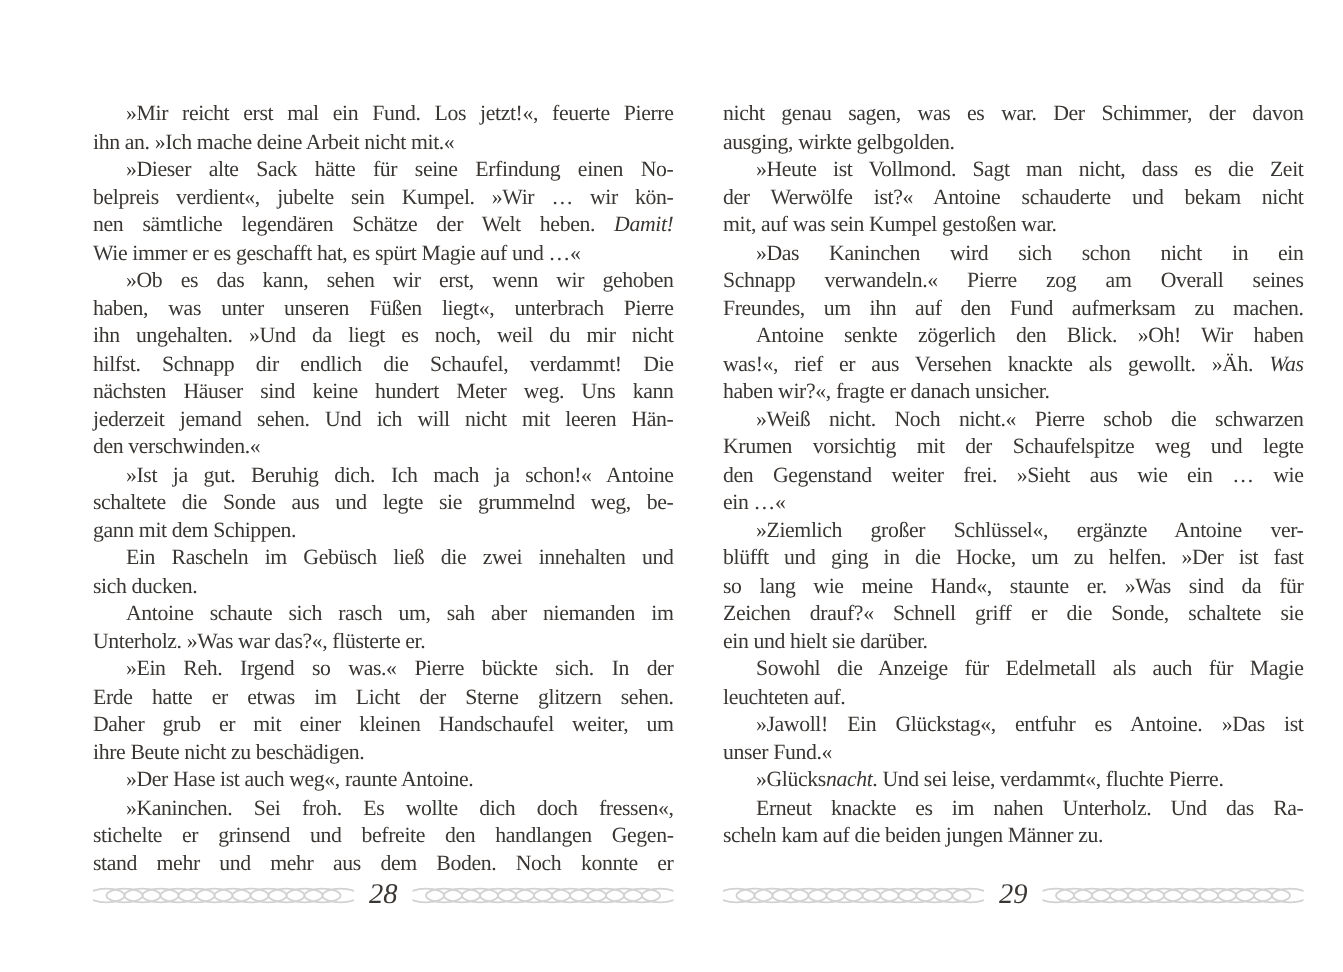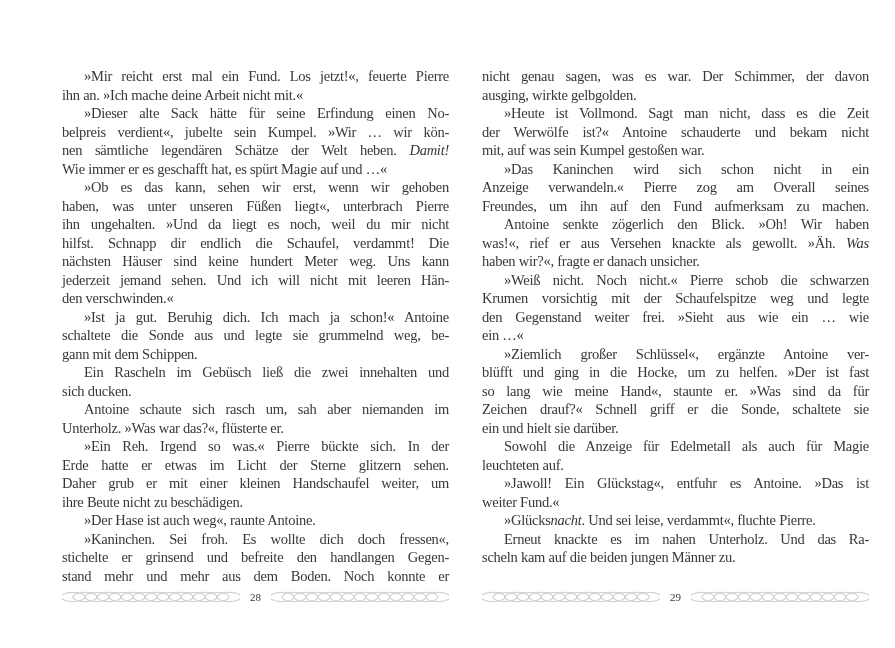--- a/index.html
+++ b/index.html
@@ -32,24 +32,25 @@
   .line.rag{text-align-last:left;}
   .para .line:first-child{text-indent:22px;}
   .para.flush .line:first-child{text-indent:0;}
   .page-footer{
     position:absolute;top:577px;left:0;right:0;
     display:flex;align-items:center;gap:9px;
   }
   .braid{flex:1 1 0;display:block;}
   .braid ellipse{fill:none;stroke:var(--ornament);stroke-width:1.2;}
   .page-number{
-    font-size:11px;
+    font-size:19px;
     line-height:16px;
     color:var(--text);
     padding:0 1px;
+    font-style:italic;
   }
   i{font-style:italic;}
 </style>
 </head>
 <body>
 
 <section class="page page--left">
   <div class="page-text">
       <div class="para">
         <div class="line"><span>»Mir reicht erst mal ein Fund. Los jetzt!«, feuerte Pierre</span></div>
@@ -141,21 +142,21 @@
         <div class="line"><span>nicht genau sagen, was es war. Der Schimmer, der davon</span></div>
         <div class="line rag"><span>ausging, wirkte gelbgolden.</span></div>
       </div>
       <div class="para">
         <div class="line"><span>»Heute ist Vollmond. Sagt man nicht, dass es die Zeit</span></div>
         <div class="line"><span>der Werwölfe ist?« Antoine schauderte und bekam nicht</span></div>
         <div class="line rag"><span>mit, auf was sein Kumpel gestoßen war.</span></div>
       </div>
       <div class="para">
         <div class="line"><span>»Das Kaninchen wird sich schon nicht in ein</span></div>
-        <div class="line"><span>Anzeige verwandeln.« Pierre zog am Overall seines</span></div>
+        <div class="line"><span>Schnapp verwandeln.« Pierre zog am Overall seines</span></div>
         <div class="line"><span>Freundes, um ihn auf den Fund aufmerksam zu machen.</span></div>
       </div>
       <div class="para">
         <div class="line"><span>Antoine senkte zögerlich den Blick. »Oh! Wir haben</span></div>
         <div class="line"><span>was!«, rief er aus Versehen knackte als gewollt. »Äh. </span><i>Was</i></div>
         <div class="line rag"><span>haben wir?«, fragte er danach unsicher.</span></div>
       </div>
       <div class="para">
         <div class="line"><span>»Weiß nicht. Noch nicht.« Pierre schob die schwarzen</span></div>
         <div class="line"><span>Krumen vorsichtig mit der Schaufelspitze weg und legte</span></div>
@@ -168,21 +169,21 @@
         <div class="line"><span>so lang wie meine Hand«, staunte er. »Was sind da für</span></div>
         <div class="line"><span>Zeichen drauf?« Schnell griff er die Sonde, schaltete sie</span></div>
         <div class="line rag"><span>ein und hielt sie darüber.</span></div>
       </div>
       <div class="para">
         <div class="line"><span>Sowohl die Anzeige für Edelmetall als auch für Magie</span></div>
         <div class="line rag"><span>leuchteten auf.</span></div>
       </div>
       <div class="para">
         <div class="line"><span>»Jawoll! Ein Glückstag«, entfuhr es Antoine. »Das ist</span></div>
-        <div class="line rag"><span>weiter Fund.«</span></div>
+        <div class="line rag"><span>unser Fund.«</span></div>
       </div>
       <div class="para">
         <div class="line rag"><span>»Glücks</span><i>nacht</i><span>. Und sei leise, verdammt«, fluchte Pierre.</span></div>
       </div>
       <div class="para">
         <div class="line"><span>Erneut knackte es im nahen Unterholz. Und das Ra-</span></div>
         <div class="line rag"><span>scheln kam auf die beiden jungen Männer zu.</span></div>
       </div>
     </div>
   <div class="page-footer">

